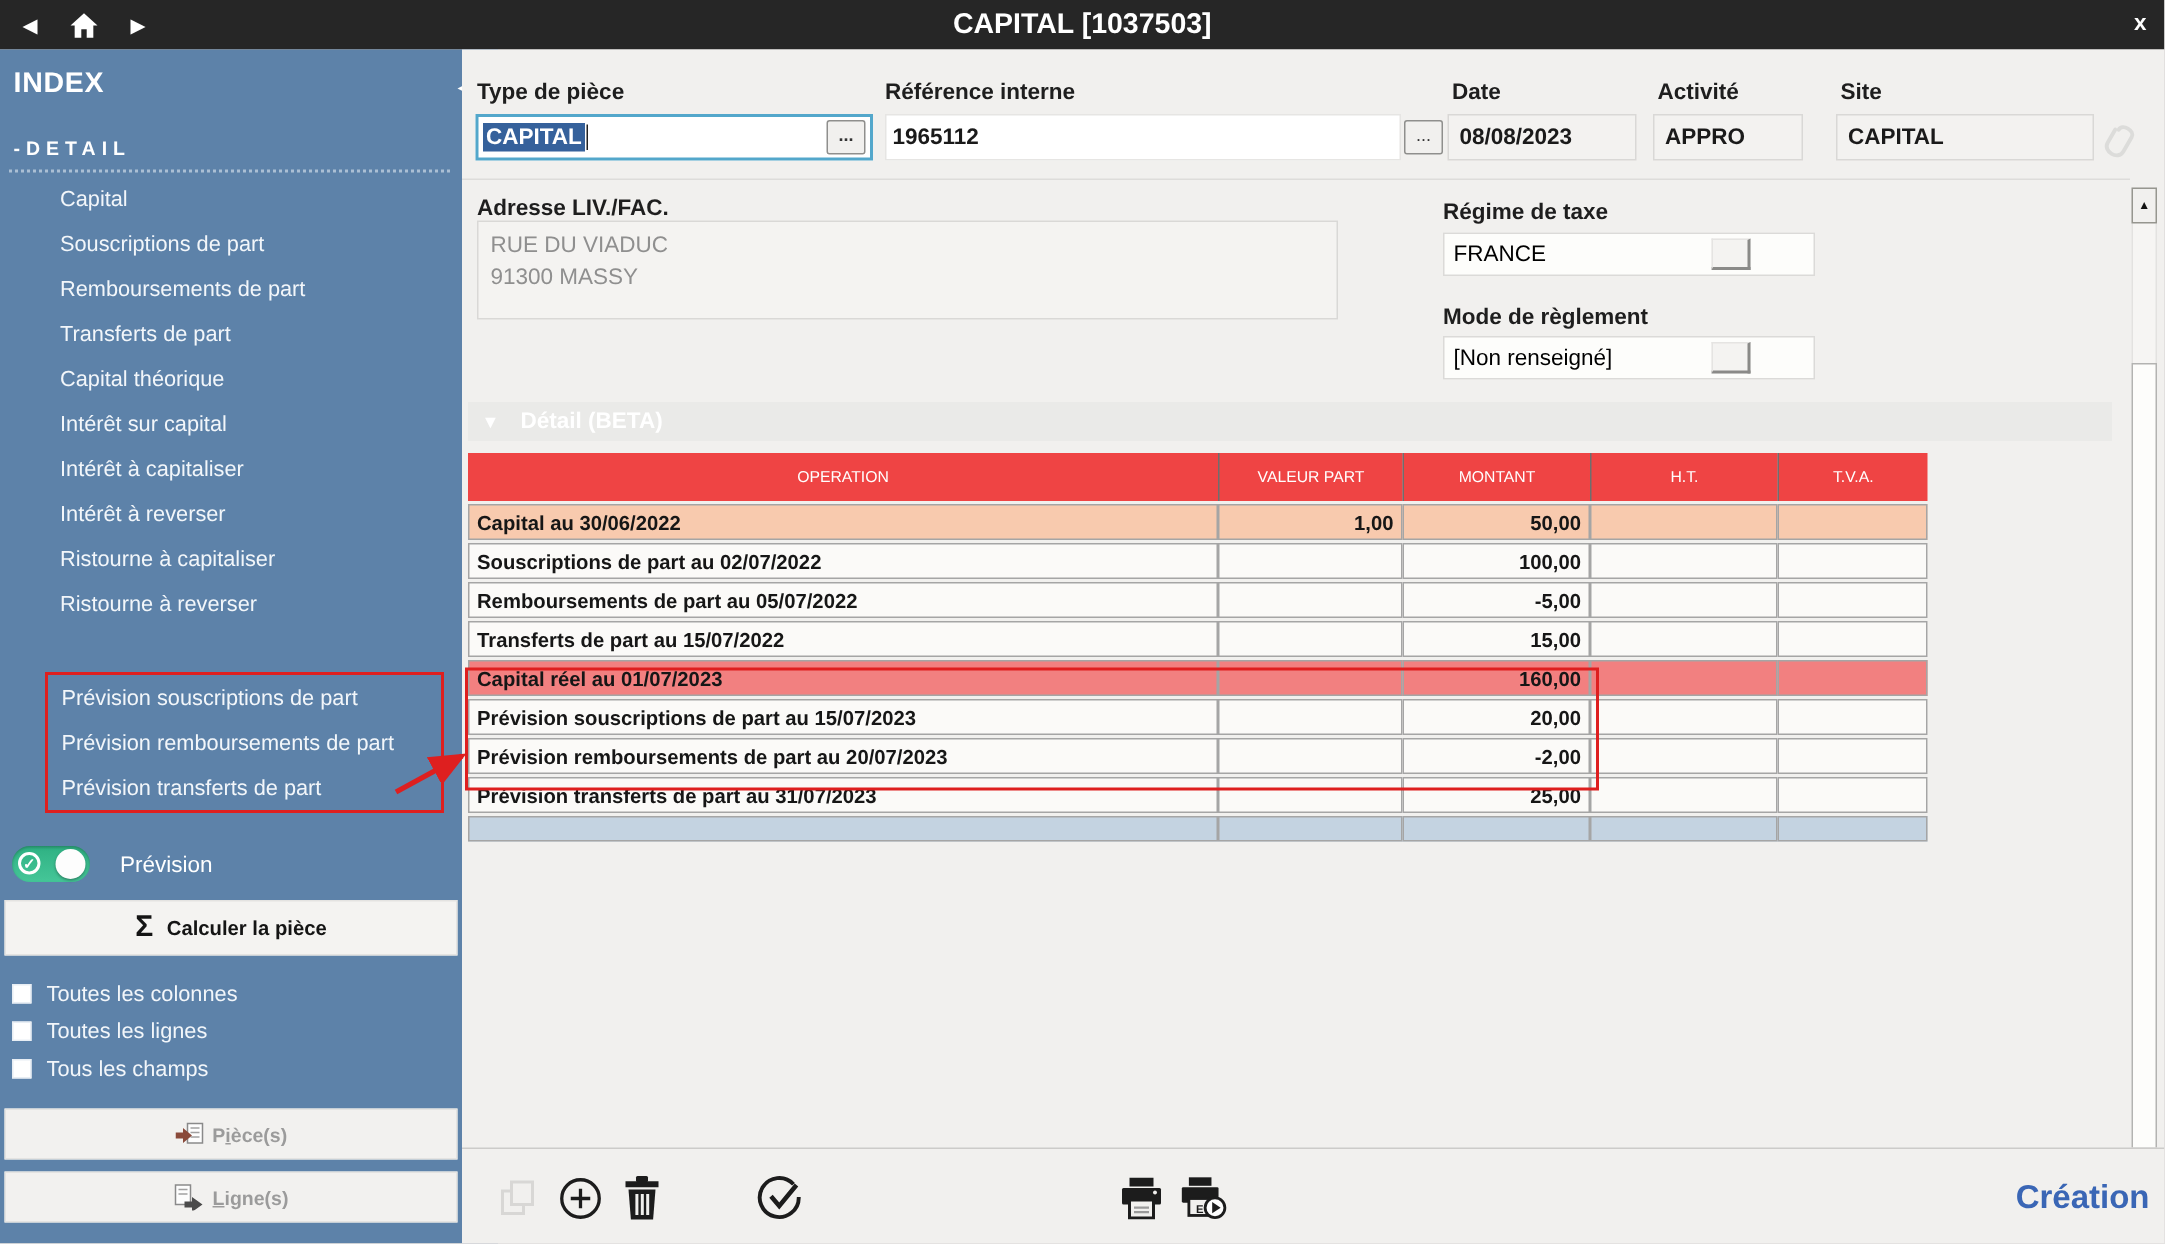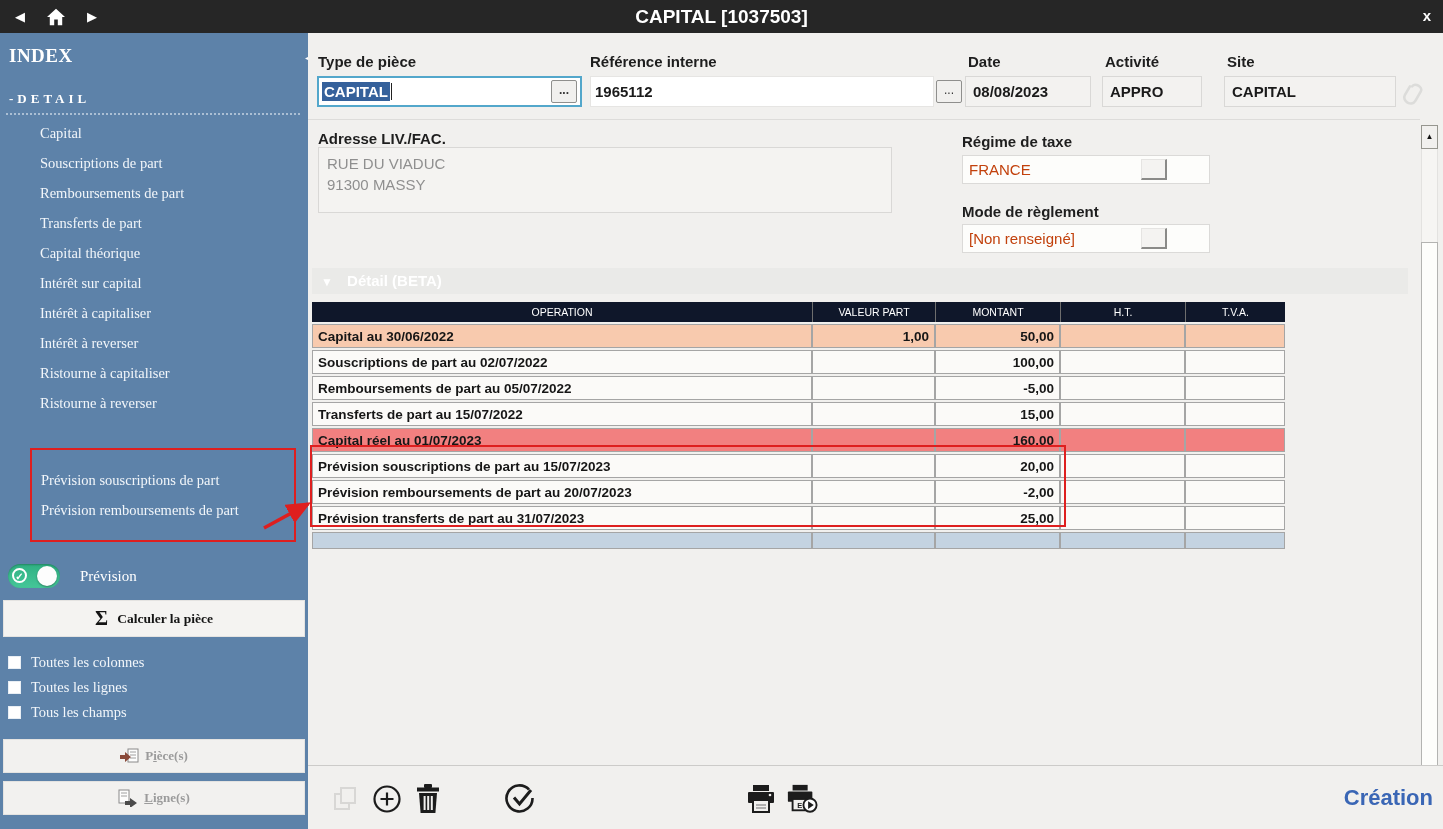--- a/index.html
+++ b/index.html
@@ -11,28 +11,28 @@
   
   .titlebar { position:absolute; left:0; top:0; width:1443px; height:33px; background:#262626; }
   .tb-nav { position:absolute; left:10px; top:0; height:33px; display:flex; align-items:center; gap:16px; }
   .tb-arrow { color:#fff; font-size:13px; width:20px; text-align:center; cursor:default; }
   .tb-home svg { display:block; }
   .tb-title { position:absolute; left:0; right:0; top:0; height:33px; line-height:33px; text-align:center;
     color:#fff; font-weight:bold; font-size:19px; }
   .tb-close { position:absolute; right:12px; top:0; height:33px; line-height:31px; color:#fff; font-weight:bold; font-size:15px; }
 
   
-  .sidebar { position:absolute; left:0; top:33px; width:332px; height:796px; background:#5d82a9; color:#fff;font-family:Liberation Serif, serif; }
+  .sidebar { position:absolute; left:0; top:33px; width:332px; height:796px; background:#5d82a9; color:#fff; }
   .sb-head { position:absolute; left:9px; top:12px; right:10px; font-weight:bold; font-size:19px; letter-spacing:.5px; }
   .sb-collapse { position:absolute; right:14px; top:14px; font-size:17px; color:#fff; }
   .sb-section { position:absolute; left:9px; top:58px; font-weight:bold; font-size:13px; letter-spacing:4px; }
   .sb-dotline { position:absolute; left:6px; top:80px; width:294px; border-top:2px dotted rgba(235,242,248,.55); }
   .sb-items { position:absolute; left:0; top:85px; width:308px; }
   .sb-item { height:30px; line-height:30px; padding-left:40px; font-size:14.5px; color:#f2f6fa; white-space:nowrap; overflow:hidden; cursor:default; }
-  .sb-redbox { position:absolute; left:30px; top:415px; width:266px; height:94px; border:2px solid #de1f1f; padding-top:15px; }
+  .sb-redbox { position:absolute; left:30px; top:415px; width:266px; height:94px; border:2px solid #de1f1f; padding-top:1px; }
   .sb-redbox .sb-item { padding-left:9px; }
   .annot-arrow { position:absolute; left:256px; top:492px; width:64px; height:44px; z-index:30; pointer-events:none; }
 
   .toggle-row { position:absolute; left:8px; top:530px; height:26px; display:flex; align-items:center; }
   .toggle { position:relative; width:52px; height:24px; border-radius:13px;
     background:linear-gradient(#2fb183,#45c698); box-shadow:inset 0 1px 2px rgba(0,0,0,.25); }
   .toggle-check { position:absolute; left:4px; top:4px; width:15px; height:15px; border:2px solid #fff; border-radius:50%;
     color:#fff; font-size:10px; line-height:14px; text-align:center; font-weight:bold; }
   .toggle-knob { position:absolute; right:3px; top:2px; width:20px; height:20px; background:#fdfdfd; border-radius:50%;
     box-shadow:0 1px 2px rgba(0,0,0,.35); }
@@ -69,31 +69,31 @@
   .date-field { left:657px; top:43px; width:126px; }
   .act-field  { left:794px; top:43px; width:100px; }
   .site-field { left:916px; top:43px; width:172px; }
   .paperclip { position:absolute; left:1094px; top:46px; transform:rotate(30deg); }
 
   .divider1 { position:absolute; left:0; top:86px; width:1112px; border-top:1px solid #dddcda; }
 
   .addr-box { position:absolute; left:10px; top:114px; width:574px; height:66px; background:#f4f3f1;
     border:1px solid #d9d8d6; color:#8f8f8f; font-size:15px; padding:5px 8px; white-space:pre-line; line-height:21px; }
   .combo { position:absolute; left:654px; width:248px; height:29px; background:#fdfdfb; border:1px solid #dbdad8;
-    color:#c2410c; font-size:15px; line-height:27px; padding-left:6px; }
+    color:#000000; font-size:15px; line-height:27px; padding-left:6px; }
   .combo-btn { position:absolute; left:178px; top:3px; width:26px; height:21px; background:#f4f3f1;
     border-left:1px solid #e5e4e2; border-top:1px solid #e5e4e2; border-right:2px solid #8a8a88; border-bottom:2px solid #8a8a88; }
   .regime { top:122px; } .reglement { top:191px; }
 
   .detail-hdr { position:absolute; left:4px; top:235px; width:1096px; height:26px; background:#eaeae8;
     color:#fff; font-weight:bold; font-size:15px; line-height:26px; padding-left:9px; }
   .detail-hdr .tri { font-size:12px; margin-right:10px; }
 
   .dtable { position:absolute; left:4px; top:267px; border-spacing:0 2px; border-collapse:separate; }
-  .dtable th { background:#0f172a; color:#fff; font-weight:normal; font-size:10.5px; height:20px;
+  .dtable th { background:#ef4444; color:#fff; font-weight:normal; font-size:10.5px; height:32px;
     text-align:center; border-left:1px solid #6e6e6e; }
   .dtable th:first-child { border-left:none; }
   .dtable td { height:24px; border:1px solid #a5a5a5; font-weight:bold; font-size:13.5px; color:#161616; }
   .cell-op { text-align:left; padding-left:5px; }
   .cell-num { text-align:right; padding-right:5px; }
   tr.row-normal td { background:#fbfaf8; }
   tr.row-salmon td { background:#f8caae; }
   tr.row-coral  td { background:#f28080; }
   tr.row-empty  td { background:#c4d3e1; height:17px; }
   .tbl-redbox { position:absolute; left:2px; top:412px; width:756px; height:82px; border:2px solid #de1f1f; pointer-events:none; }
@@ -143,20 +143,21 @@
         <div class="sb-item">Capital théorique</div>
         <div class="sb-item">Intérêt sur capital</div>
         <div class="sb-item">Intérêt à capitaliser</div>
         <div class="sb-item">Intérêt à reverser</div>
         <div class="sb-item">Ristourne à capitaliser</div>
         <div class="sb-item">Ristourne à reverser</div>
       </div>
     <div class="sb-redbox" id="sb-items-boxed">
         <div class="sb-item">Prévision souscriptions de part</div>
         <div class="sb-item">Prévision remboursements de part</div>
+        <div class="sb-item">Prévision transferts de part</div>
       </div>
 
     <div class="toggle-row">
       <div class="toggle">
         <div class="toggle-check">✓</div>
         <div class="toggle-knob"></div>
       </div>
       <div class="toggle-label">Prévision</div>
     </div>
 

